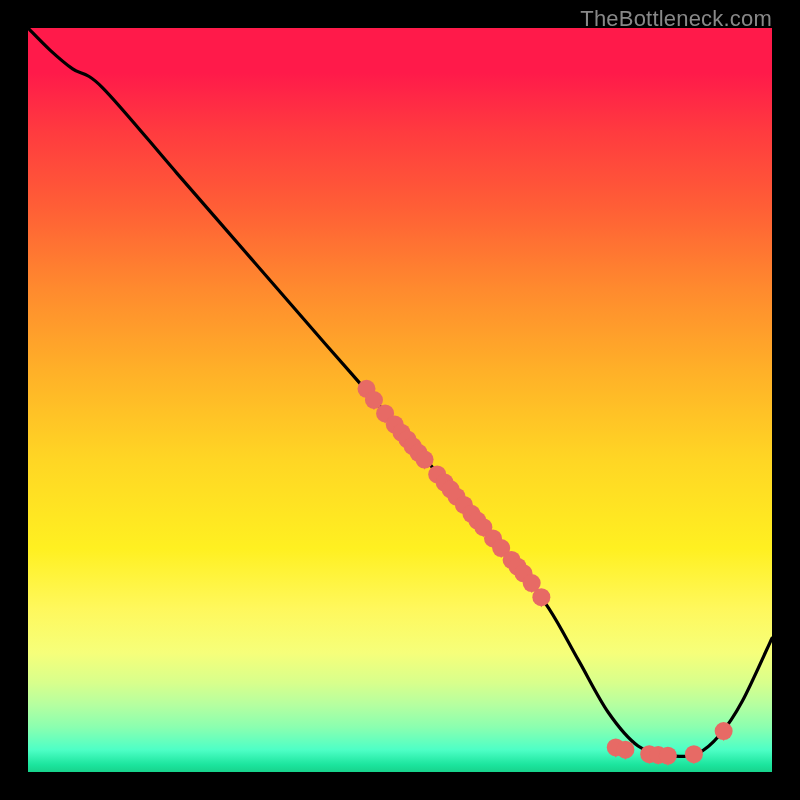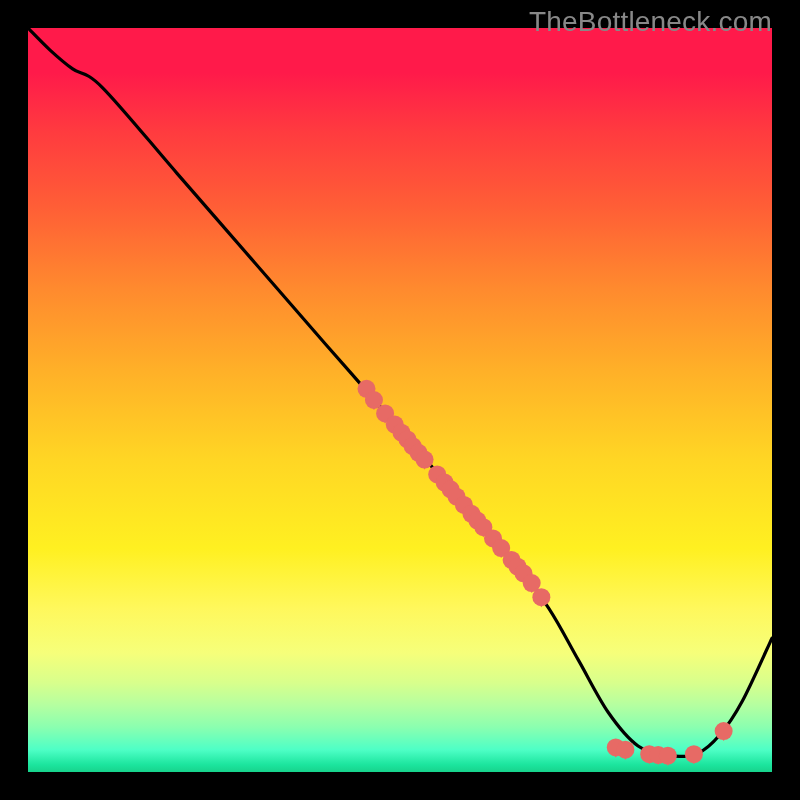--- a/index.html
+++ b/index.html
@@ -47,21 +47,21 @@
       #4effc6 97%,
       #1ce59e 99%,
       #17d38c 100%
     );
   }
   .watermark {
     position: absolute;
     top: 6px;
     right: 28px;
     color: #888;
-    font-size: 28px;
+    font-size: 22px;
     font-weight: 500;
     letter-spacing: 0.2px;
     z-index: 10;
   }
   svg.overlay {
     position: absolute;
     left: 0;
     top: 0;
     width: 100%;
     height: 100%;

